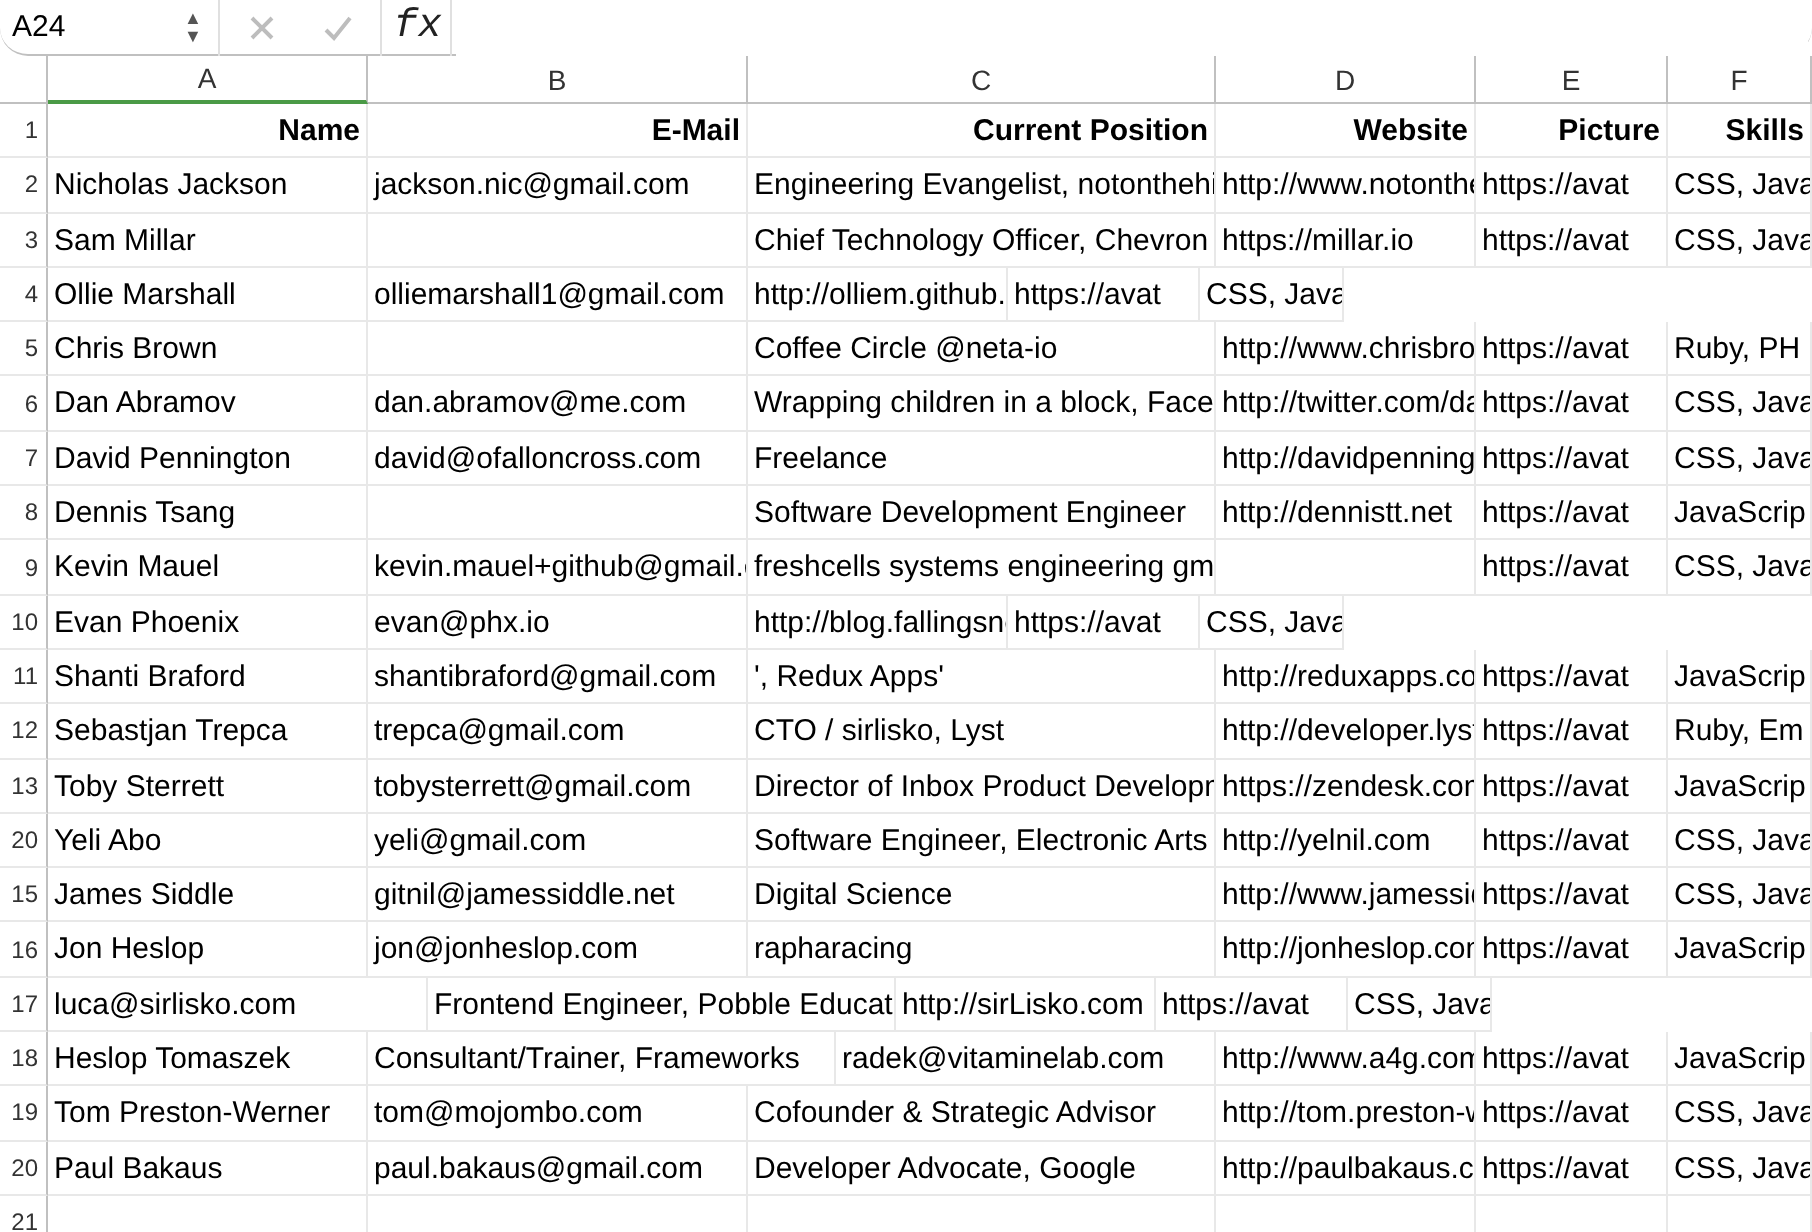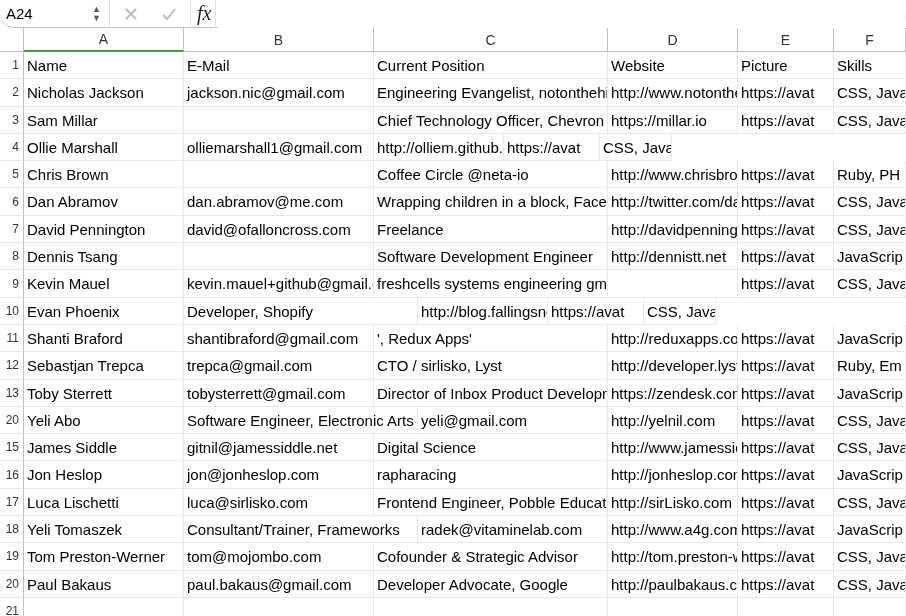--- a/index.html
+++ b/index.html
@@ -29,21 +29,21 @@
   justify-content: center;
   height: 32px;
   margin: 0 6px 0 0;
 }
 .spin span { font-size: 9px; line-height: 9px; color: #555; cursor: pointer; }
 .tb-icon {
   width: 26px; height: 26px; display: flex; align-items: center; justify-content: center;
   margin: 0 6px; color: #bdbdbd;
 }
 .tb-icon svg { width: 16px; height: 16px; }
-.fx { font-family: Liberation Serif, serif; font-style: italic; font-size: 20px; color: #222; margin: 0 2px 0 4px; }
+.fx { font-family: Liberation Mono, monospace; font-style: italic; font-size: 20px; color: #222; margin: 0 2px 0 4px; }
 .formula-input {
   flex: 1; height: 32px; border: none; outline: none; font-size: 15px; padding-left: 4px;
 }
 .vdiv { width: 1px; height: 28px; background: #e0e0e0; margin: 0 2px; }
 
 
 .grid-wrap { position: relative; }
 .corner {
   position: absolute; left: 0; top: 0; width: 24px; height: 24px;
   border-right: 1px solid #c0c0c0; border-bottom: 1px solid #c0c0c0; background: #fff;
@@ -66,21 +66,21 @@
 }
 .cells {
   position: absolute; left: 24px; top: 24px;
 }
 .row { display: flex; height: 27.3px; }
 .cell {
   height: 27.3px; border-right: 1px solid #e8e8e8; border-bottom: 1px solid #e8e8e8;
   font-size: 15px; line-height: 27px; padding: 0 3px 0 3px; white-space: nowrap; overflow: hidden;
   position: relative;
 }
-.row.header .cell { font-weight: 400; }
+.row.header .cell { font-weight: 700; text-align: right; }
 .colh.sel { background: #fff; border-bottom: 2px solid #4a9a46; }
 
 
 .c-A { width: 160px; }
 .c-B { width: 190px; }
 .c-C { width: 234px; }
 .c-D { width: 130px; }
 .c-E { width: 96px; }
 .c-F { width: 72px; }
 </style>
@@ -215,21 +215,21 @@
     <div class="row">
       <div class="cell c-A">Kevin Mauel</div>
       <div class="cell c-B">kevin.mauel+github@gmail.com</div>
       <div class="cell c-C">freshcells systems engineering gmbh</div>
       <div class="cell c-D"></div>
       <div class="cell c-E">https://avat</div>
       <div class="cell c-F">CSS, Java</div>
     </div>
     <div class="row">
       <div class="cell c-A">Evan Phoenix</div>
-      <div class="cell c-C">Developer, Shopify</div>
+      <div class="cell c-B">evan@phx.io</div>
       <div class="cell c-D">http://blog.fallingsnow.net</div>
       <div class="cell c-E">https://avat</div>
       <div class="cell c-F">CSS, Java</div>
     </div>
     <div class="row">
       <div class="cell c-A">Shanti Braford</div>
       <div class="cell c-B">shantibraford@gmail.com</div>
       <div class="cell c-C">', Redux Apps'</div>
       <div class="cell c-D">http://reduxapps.com</div>
       <div class="cell c-E">https://avat</div>
@@ -246,22 +246,22 @@
     <div class="row">
       <div class="cell c-A">Toby Sterrett</div>
       <div class="cell c-B">tobysterrett@gmail.com</div>
       <div class="cell c-C">Director of Inbox Product Development</div>
       <div class="cell c-D">https://zendesk.com</div>
       <div class="cell c-E">https://avat</div>
       <div class="cell c-F">JavaScrip</div>
     </div>
     <div class="row">
       <div class="cell c-A">Yeli Abo</div>
+      <div class="cell c-B">yeli@gmail.com</div>
       <div class="cell c-C">Software Engineer, Electronic Arts</div>
-      <div class="cell c-B">yeli@gmail.com</div>
       <div class="cell c-D">http://yelnil.com</div>
       <div class="cell c-E">https://avat</div>
       <div class="cell c-F">CSS, Java</div>
     </div>
     <div class="row">
       <div class="cell c-A">James Siddle</div>
       <div class="cell c-B">gitnil@jamessiddle.net</div>
       <div class="cell c-C">Digital Science</div>
       <div class="cell c-D">http://www.jamessiddle.net</div>
       <div class="cell c-E">https://avat</div>
@@ -269,29 +269,28 @@
     </div>
     <div class="row">
       <div class="cell c-A">Jon Heslop</div>
       <div class="cell c-B">jon@jonheslop.com</div>
       <div class="cell c-C">rapharacing</div>
       <div class="cell c-D">http://jonheslop.com</div>
       <div class="cell c-E">https://avat</div>
       <div class="cell c-F">JavaScrip</div>
     </div>
     <div class="row">
-      <div class="cell c-A">Luca Lischetti</div>
       <div class="cell c-B">luca@sirlisko.com</div>
       <div class="cell c-C">Frontend Engineer, Pobble Education</div>
       <div class="cell c-D">http://sirLisko.com</div>
       <div class="cell c-E">https://avat</div>
       <div class="cell c-F">CSS, Java</div>
     </div>
     <div class="row">
-      <div class="cell c-A">Yeli Tomaszek</div>
+      <div class="cell c-A">Heslop Tomaszek</div>
       <div class="cell c-C">Consultant/Trainer, Frameworks</div>
       <div class="cell c-B">radek@vitaminelab.com</div>
       <div class="cell c-D">http://www.a4g.com</div>
       <div class="cell c-E">https://avat</div>
       <div class="cell c-F">JavaScrip</div>
     </div>
     <div class="row">
       <div class="cell c-A">Tom Preston-Werner</div>
       <div class="cell c-B">tom@mojombo.com</div>
       <div class="cell c-C">Cofounder &amp; Strategic Advisor</div>

